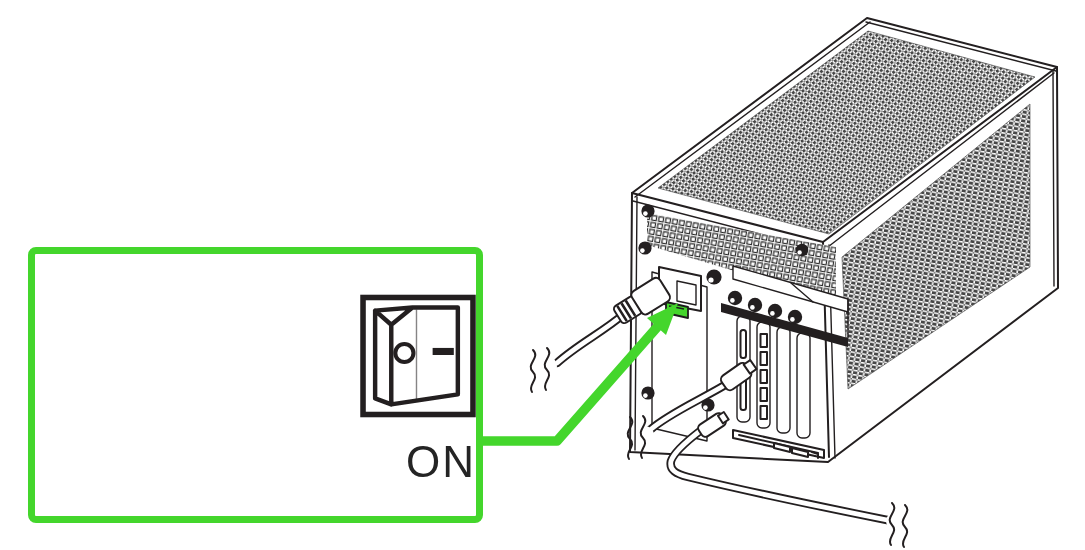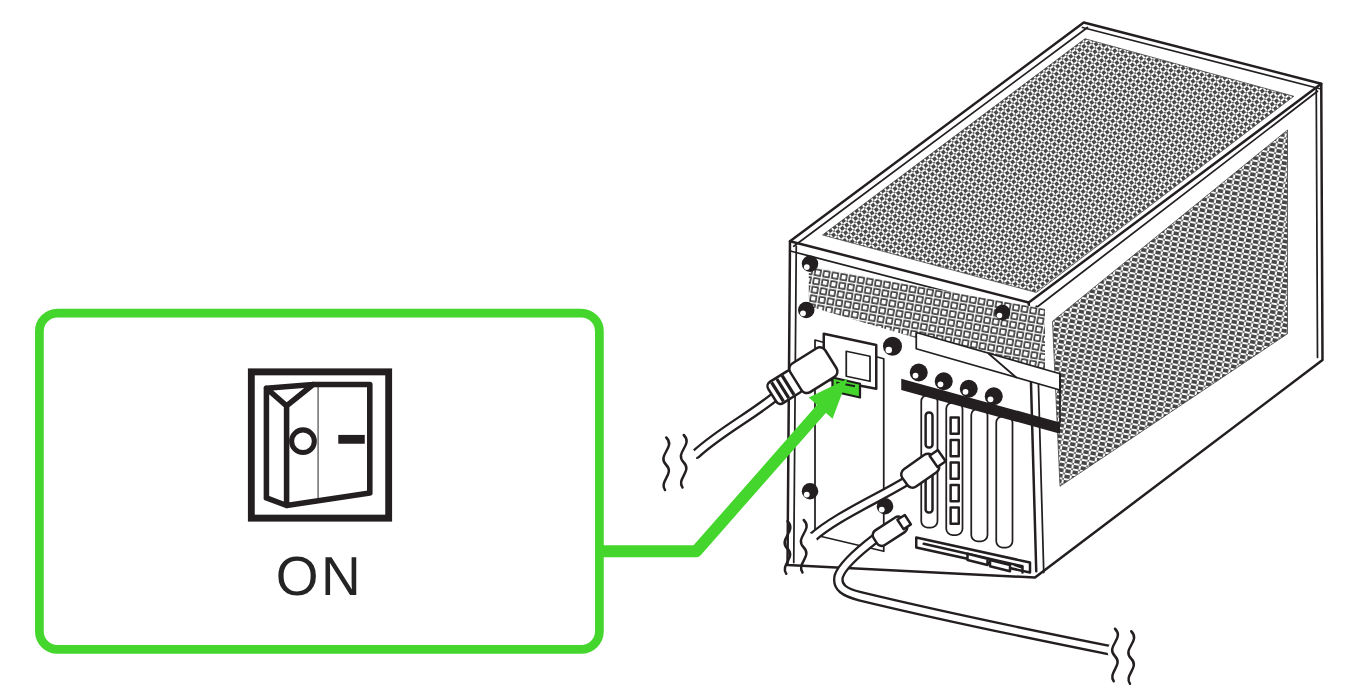--- a/index.html
+++ b/index.html
@@ -1,21 +1,21 @@
 <!DOCTYPE html>
 <html style="--accent: #44d62c; --line: #231f20; --text: #242424; --bg: #ffffff;"><head>
 <meta charset="utf-8">
 <style>
   :root{ --accent:#44d62c; --line:#231f20; --text:#242424; --bg:#ffffff; }
   html,body{margin:0;padding:0;background:var(--bg);}
   .canvas{position:relative;width:1085px;height:550px;background:var(--bg);overflow:hidden;
           font-family:"Liberation Sans", sans-serif;}
   .callout{position:absolute;left:28px;top:247px;width:441px;height:262px;
-           border:7px solid var(--accent);border-radius:18px;background:#fff;
-           display:flex;flex-direction:column;align-items:center;}
+           border:7px solid var(--accent);border-radius:8px;background:#fff;
+           display:flex;flex-direction:column;align-items:flex-end;}
   .switch-icon{margin-top:40px;width:116px;height:124px;}
   .on-label{margin-top:22px;font-size:44px;line-height:1;color:var(--text);
             letter-spacing:2px;font-weight:400;}
   .illu{position:absolute;left:0;top:0;}
   .ln{stroke:var(--line);stroke-width:2;fill:none;stroke-linecap:round;stroke-linejoin:round;}
   .lnf{stroke:var(--line);stroke-width:2;fill:#fff;stroke-linejoin:round;}
   .thin{stroke-width:1.4;}
   .cableO{stroke:var(--line);stroke-width:8.5;fill:none;stroke-linecap:round;}
   .cableI{stroke:#fff;stroke-width:4.8;fill:none;stroke-linecap:round;}
   .sq{stroke:var(--line);stroke-width:2;fill:none;stroke-linecap:round;}

